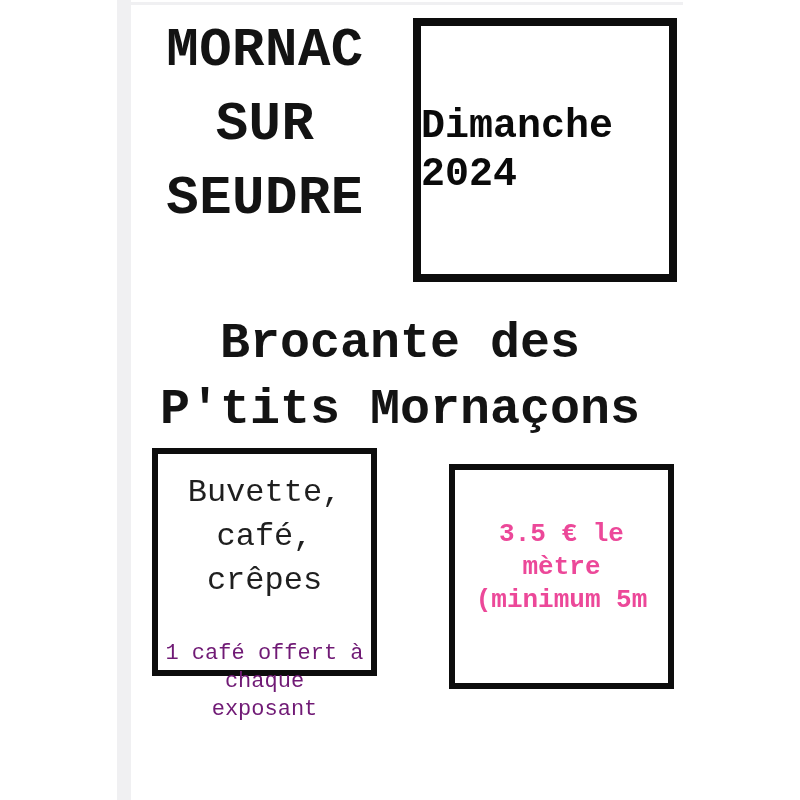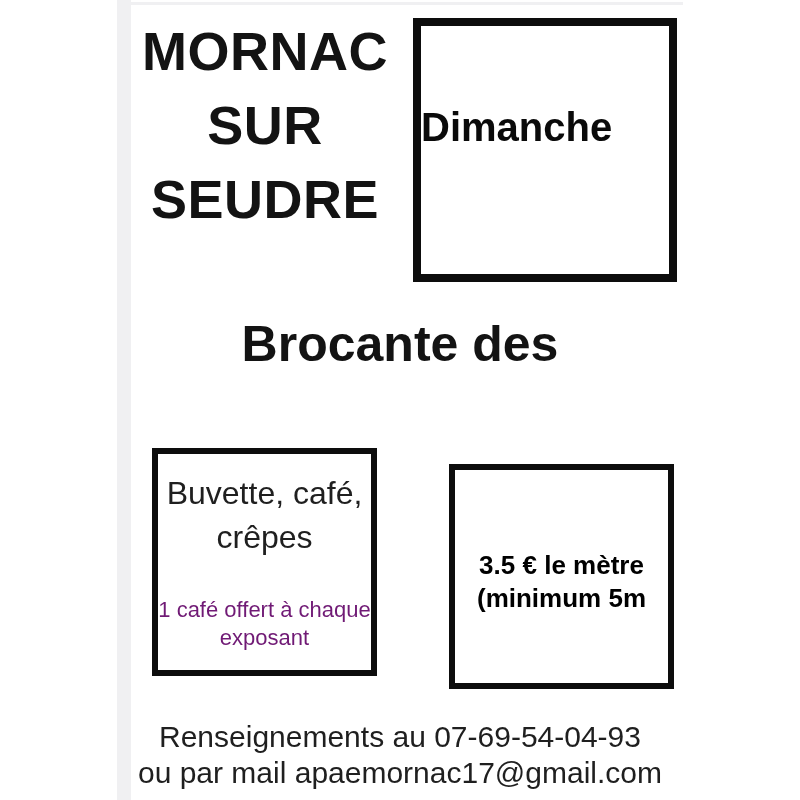--- a/index.html
+++ b/index.html
@@ -5,21 +5,21 @@
   html, body {
     margin: 0;
     padding: 0;
     background: #ffffff;
   }
   .canvas {
     position: relative;
     width: 720px;
     height: 800px;
     background: var(--background, #ffffff);
-    font-family: Liberation Sans, sans-serif;
+    font-family: Liberation Mono, monospace;
     color: var(--text, #141414);
     overflow: hidden;
   }
   
   .edge-strip {
     position: absolute;
     left: 117px;
     top: 0;
     width: 14px;
     height: 800px;
@@ -97,25 +97,25 @@
     font-size: 22px;
     font-weight: 400;
     line-height: 28px;
     color: #701a75;
   }
   .price-box {
     left: 449px;
     top: 464px;
     width: 225px;
     height: 225px;
-    padding-top: 79px;
+    padding-top: 48px;
     font-size: 26px;
     font-weight: 700;
     line-height: 33px;
-    color: #000000;
+    color: #ec4899;
   }
   .contact {
     position: absolute;
     left: 0;
     top: 719px;
     width: 800px;
     text-align: center;
     font-size: 30px;
     font-weight: 400;
     line-height: 36px;
@@ -131,40 +131,38 @@
   <div class="edge-topline"></div>
 
   <div class="location">
     <div>MORNAC</div>
     <div>SUR</div>
     <div>SEUDRE</div>
   </div>
 
   <div class="date-box">
     <div>Dimanche</div>
+    <div>2024</div>
   </div>
 
   <div class="title">
     <div>Brocante des</div>
+    <div>P'tits Mornaçons</div>
   </div>
 
   <div class="box refreshments-box">
     <div class="refreshments-main">
       <div>Buvette, café,</div>
       <div>crêpes</div>
     </div>
     <div class="refreshments-note">
       <div>1 café offert à chaque</div>
       <div>exposant</div>
     </div>
   </div>
 
   <div class="box price-box">
     <div>3.5 € le mètre</div>
     <div>(minimum 5m</div>
   </div>
 
-  <div class="contact">
-    <div>Renseignements au 07-69-54-04-93</div>
-    <div>ou par mail apaemornac17@gmail.com</div>
-  </div>
 
 </div>
 
 </body></html>

